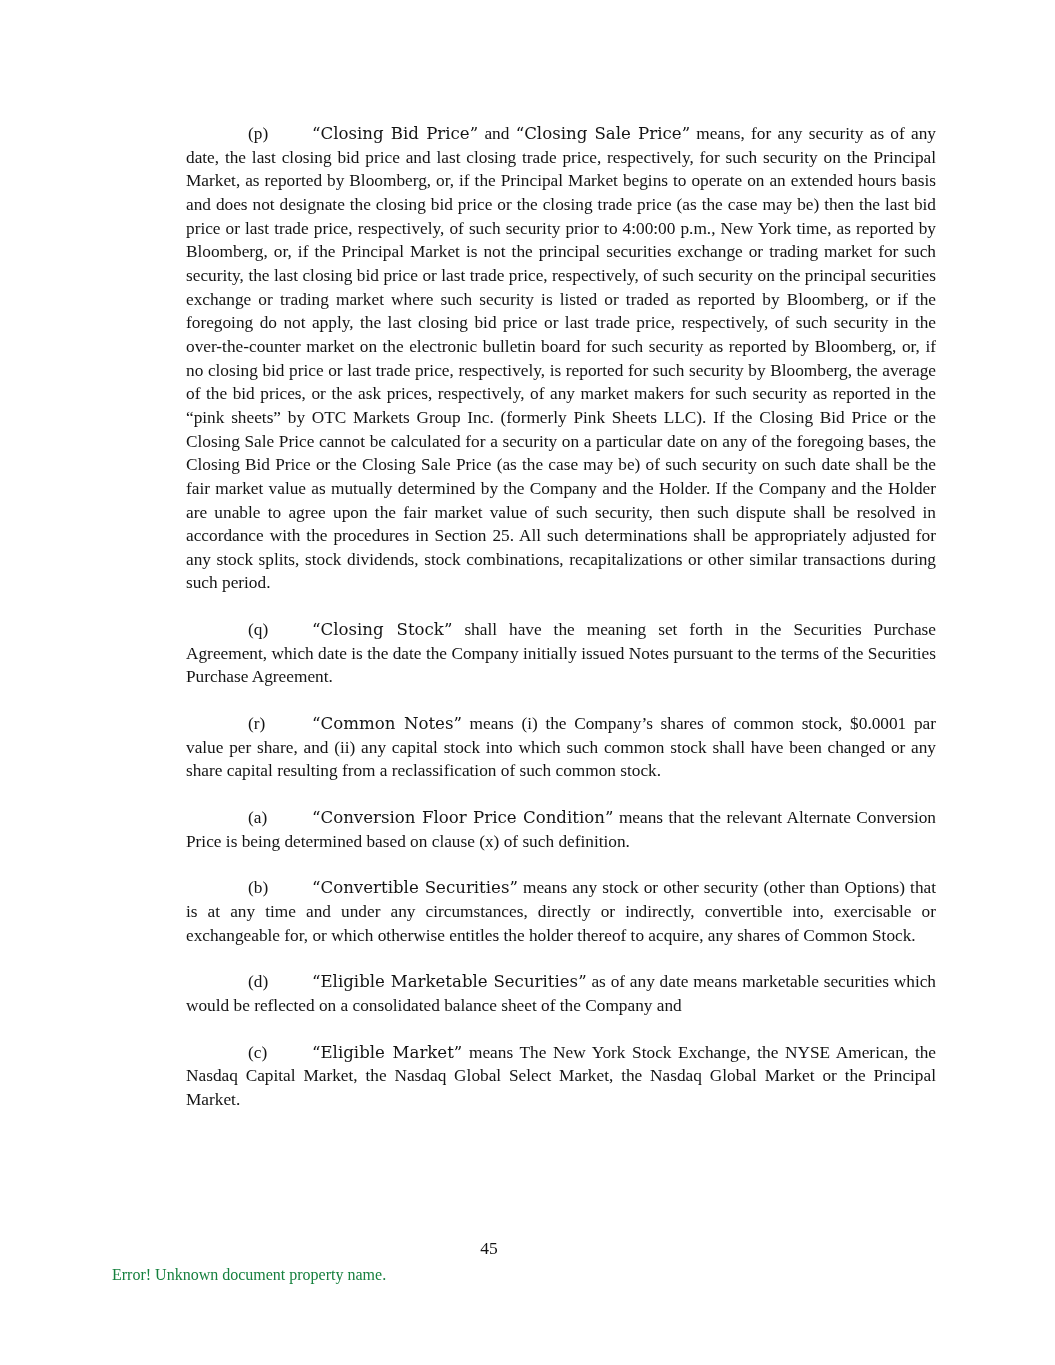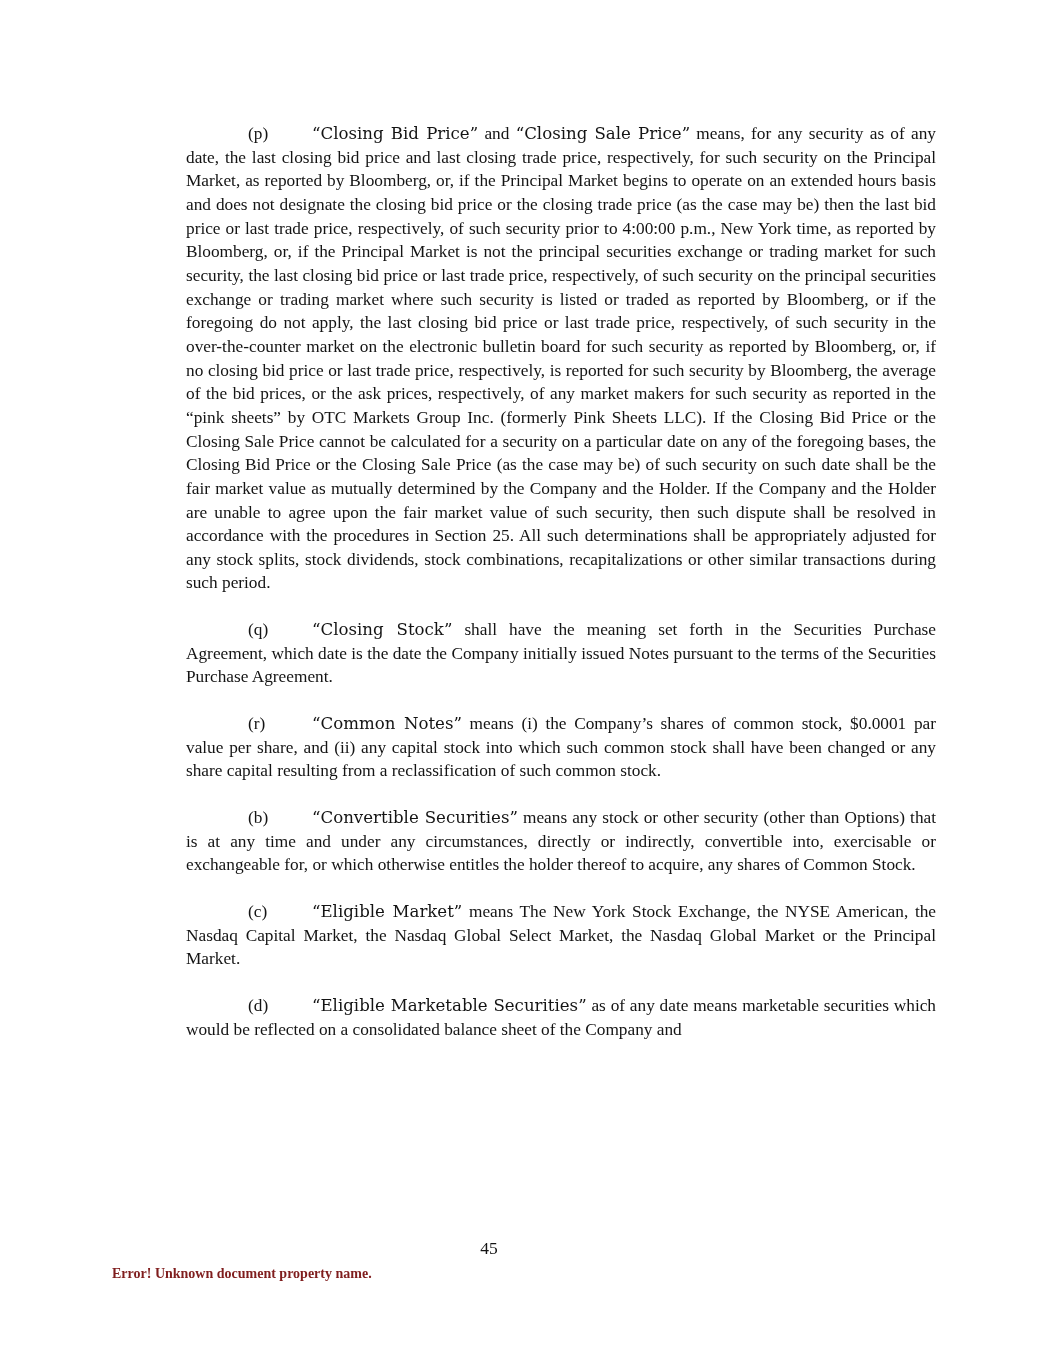--- a/index.html
+++ b/index.html
@@ -54,32 +54,32 @@
     text-align: center;
     font-family: "Liberation Serif", serif;
     font-size: 17.5px;
     color: #141414;
   }
   .footer-note {
     position: absolute;
     top: 1266px;
     left: 112px;
     font-family: "Liberation Serif", serif;
-    font-size: 14px;
-    color: #7f1d1d;
-    font-weight: bold;
+    font-size: 16px;
+    color: #15803d;
   }
 </style>
 </head>
 <body>
 
 <div class="page">
   <main class="text-block">
       <p class="para"><span class="plabel">(p)</span><span class="seg-term">“Closing Bid Price”</span><span class="seg-body"> and </span><span class="seg-term">“Closing Sale Price”</span><span class="seg-body"> means, for any security as of any date, the last closing bid price and last closing trade price, respectively, for such security on the Principal Market, as reported by Bloomberg, or, if the Principal Market begins to operate on an extended hours basis and does not designate the closing bid price or the closing trade price (as the case may be) then the last bid price or last trade price, respectively, of such security prior to 4:00:00 p.m., New York time, as reported by Bloomberg, or, if the Principal Market is not the principal securities exchange or trading market for such security, the last closing bid price or last trade price, respectively, of such security on the principal securities exchange or trading market where such security is listed or traded as reported by Bloomberg, or if the foregoing do not apply, the last closing bid price or last trade price, respectively, of such security in the over-the-counter market on the electronic bulletin board for such security as reported by Bloomberg, or, if no closing bid price or last trade price, respectively, is reported for such security by Bloomberg, the average of the bid prices, or the ask prices, respectively, of any market makers for such security as reported in the “pink sheets” by OTC Markets Group Inc. (formerly Pink Sheets LLC).  If the Closing Bid Price or the Closing Sale Price cannot be calculated for a security on a particular date on any of the foregoing bases, the Closing Bid Price or the Closing Sale Price (as the case may be) of such security on such date shall be the fair market value as mutually determined by the Company and the Holder.  If the Company and the Holder are unable to agree upon the fair market value of such security, then such dispute shall be resolved in accordance with the procedures in Section 25. All such determinations shall be appropriately adjusted for any stock splits, stock dividends, stock combinations, recapitalizations or other similar transactions during such period.</span></p>
       <p class="para"><span class="plabel">(q)</span><span class="seg-term">“Closing Stock”</span><span class="seg-body"> shall have the meaning set forth in the Securities Purchase Agreement, which date is the date the Company initially issued Notes pursuant to the terms of the Securities Purchase Agreement.</span></p>
       <p class="para"><span class="plabel">(r)</span><span class="seg-term">“Common Notes”</span><span class="seg-body"> means (i) the Company’s shares of common stock, $0.0001 par value per share, and (ii) any capital stock into which such common stock shall have been changed or any share capital resulting from a reclassification of such common stock.</span></p>
+      <p class="para"><span class="plabel">(a)</span><span class="seg-term">“Conversion Floor Price Condition”</span><span class="seg-body"> means that the relevant Alternate Conversion Price is being determined based on clause (x) of such definition.</span></p>
       <p class="para"><span class="plabel">(b)</span><span class="seg-term">“Convertible Securities”</span><span class="seg-body"> means any stock or other security (other than Options) that is at any time and under any circumstances, directly or indirectly, convertible into, exercisable or exchangeable for, or which otherwise entitles the holder thereof to acquire, any shares of Common Stock.</span></p>
+      <p class="para"><span class="plabel">(d)</span><span class="seg-term">“Eligible Marketable Securities”</span><span class="seg-body"> as of any date means marketable securities which would be reflected on a consolidated balance sheet of the Company and</span></p>
       <p class="para"><span class="plabel">(c)</span><span class="seg-term">“Eligible Market”</span><span class="seg-body"> means The New York Stock Exchange, the NYSE American, the Nasdaq Capital Market, the Nasdaq Global Select Market, the Nasdaq Global Market or the Principal Market.</span></p>
-      <p class="para"><span class="plabel">(d)</span><span class="seg-term">“Eligible Marketable Securities”</span><span class="seg-body"> as of any date means marketable securities which would be reflected on a consolidated balance sheet of the Company and</span></p>
     </main>
   <div class="footer-pagenum">45</div>
   <div class="footer-note">Error! Unknown document property name.</div>
 </div>
 
 </body></html>

